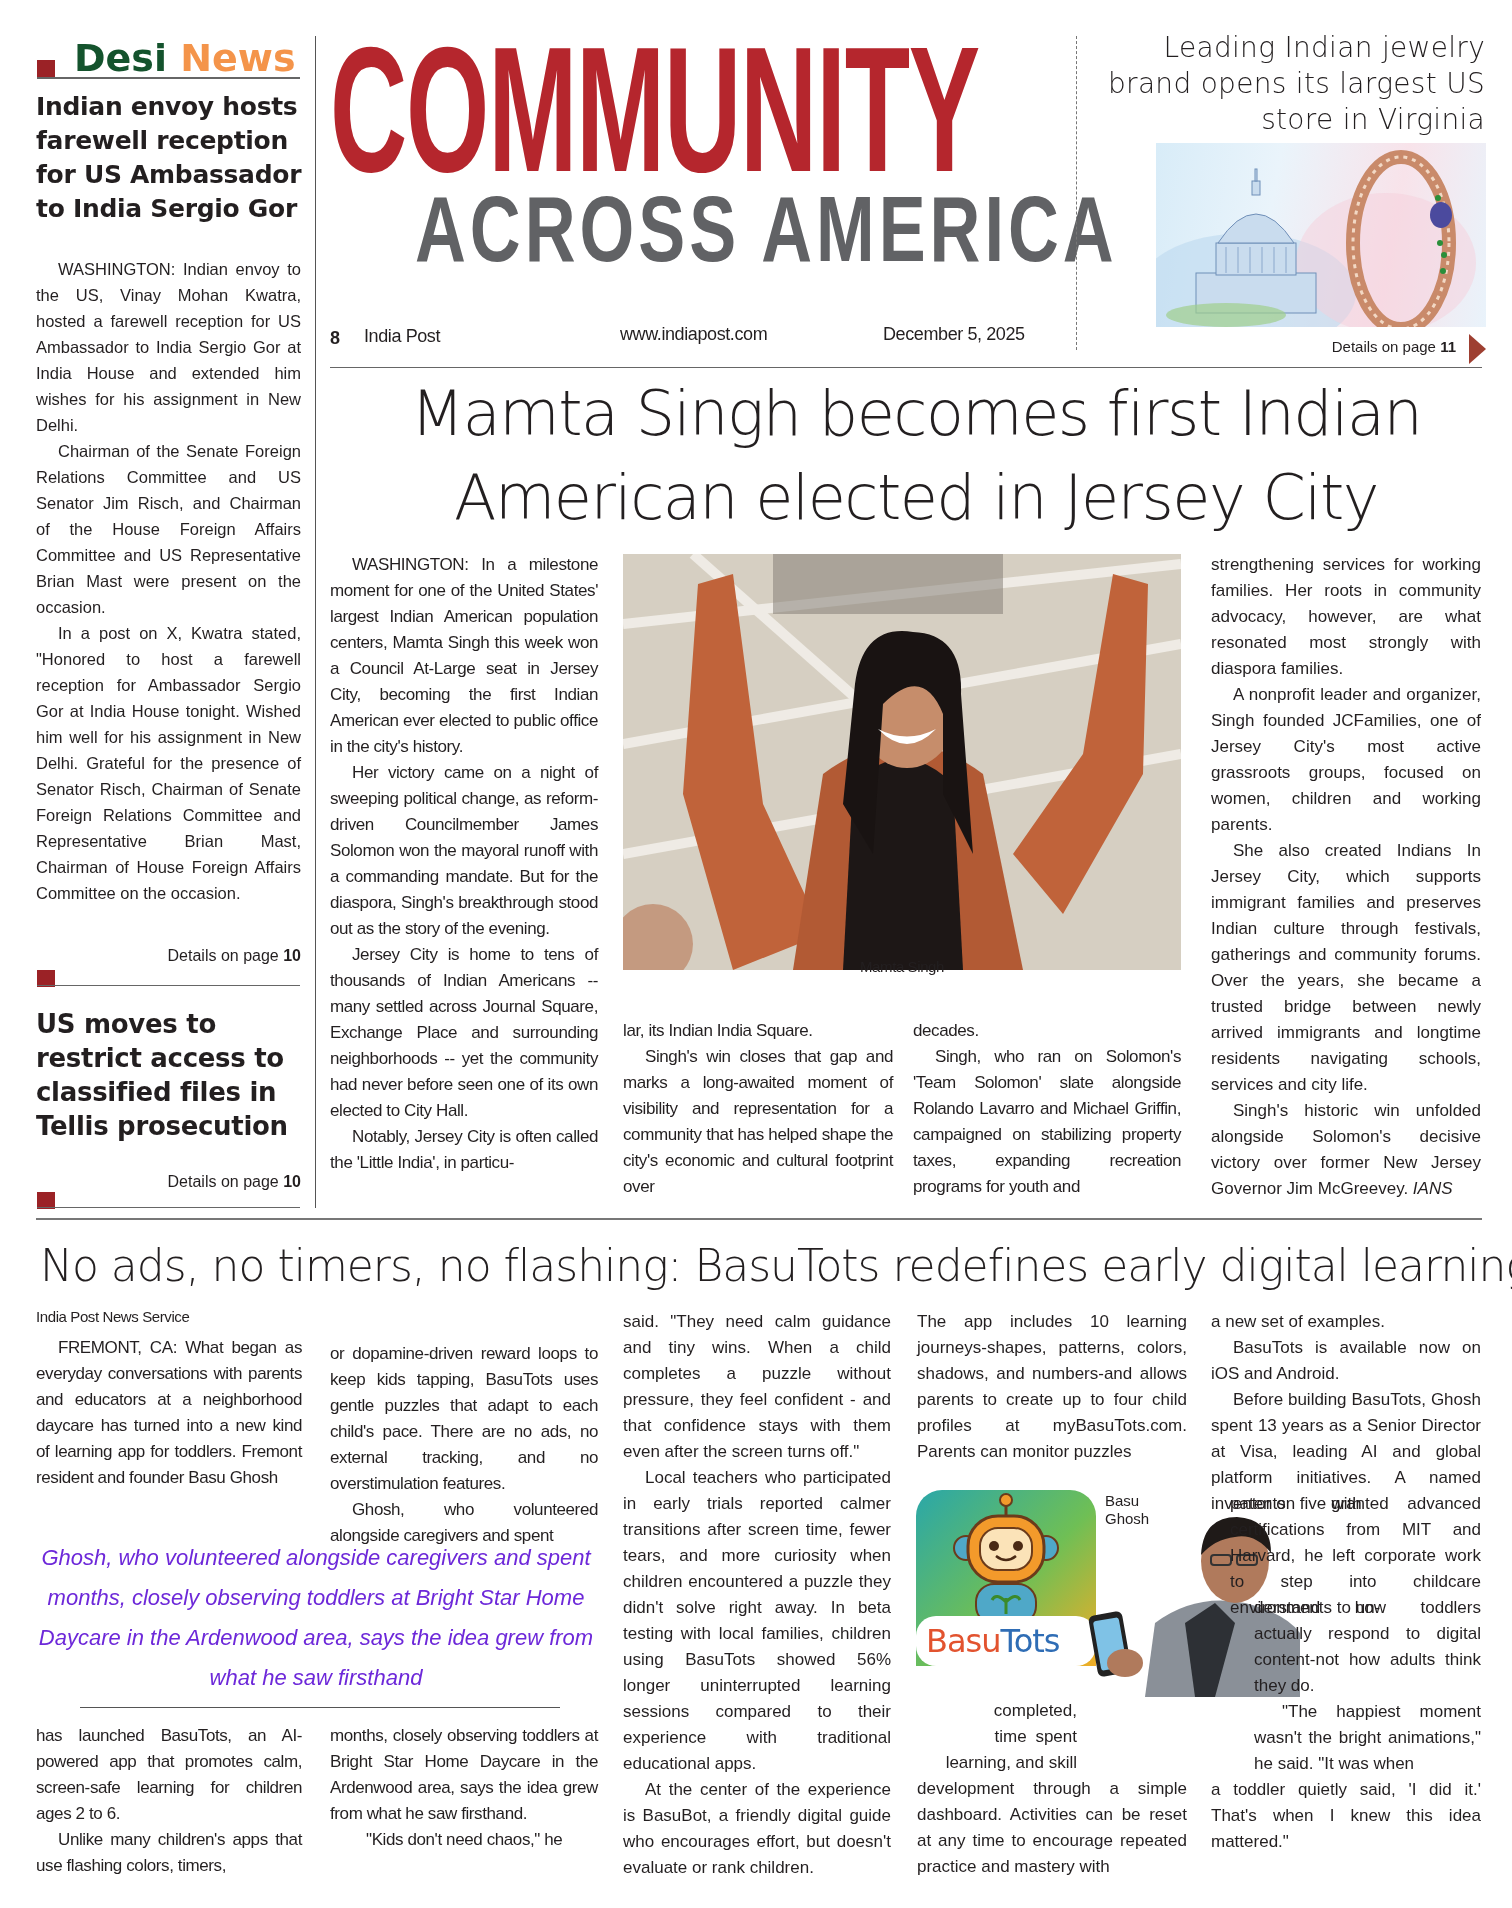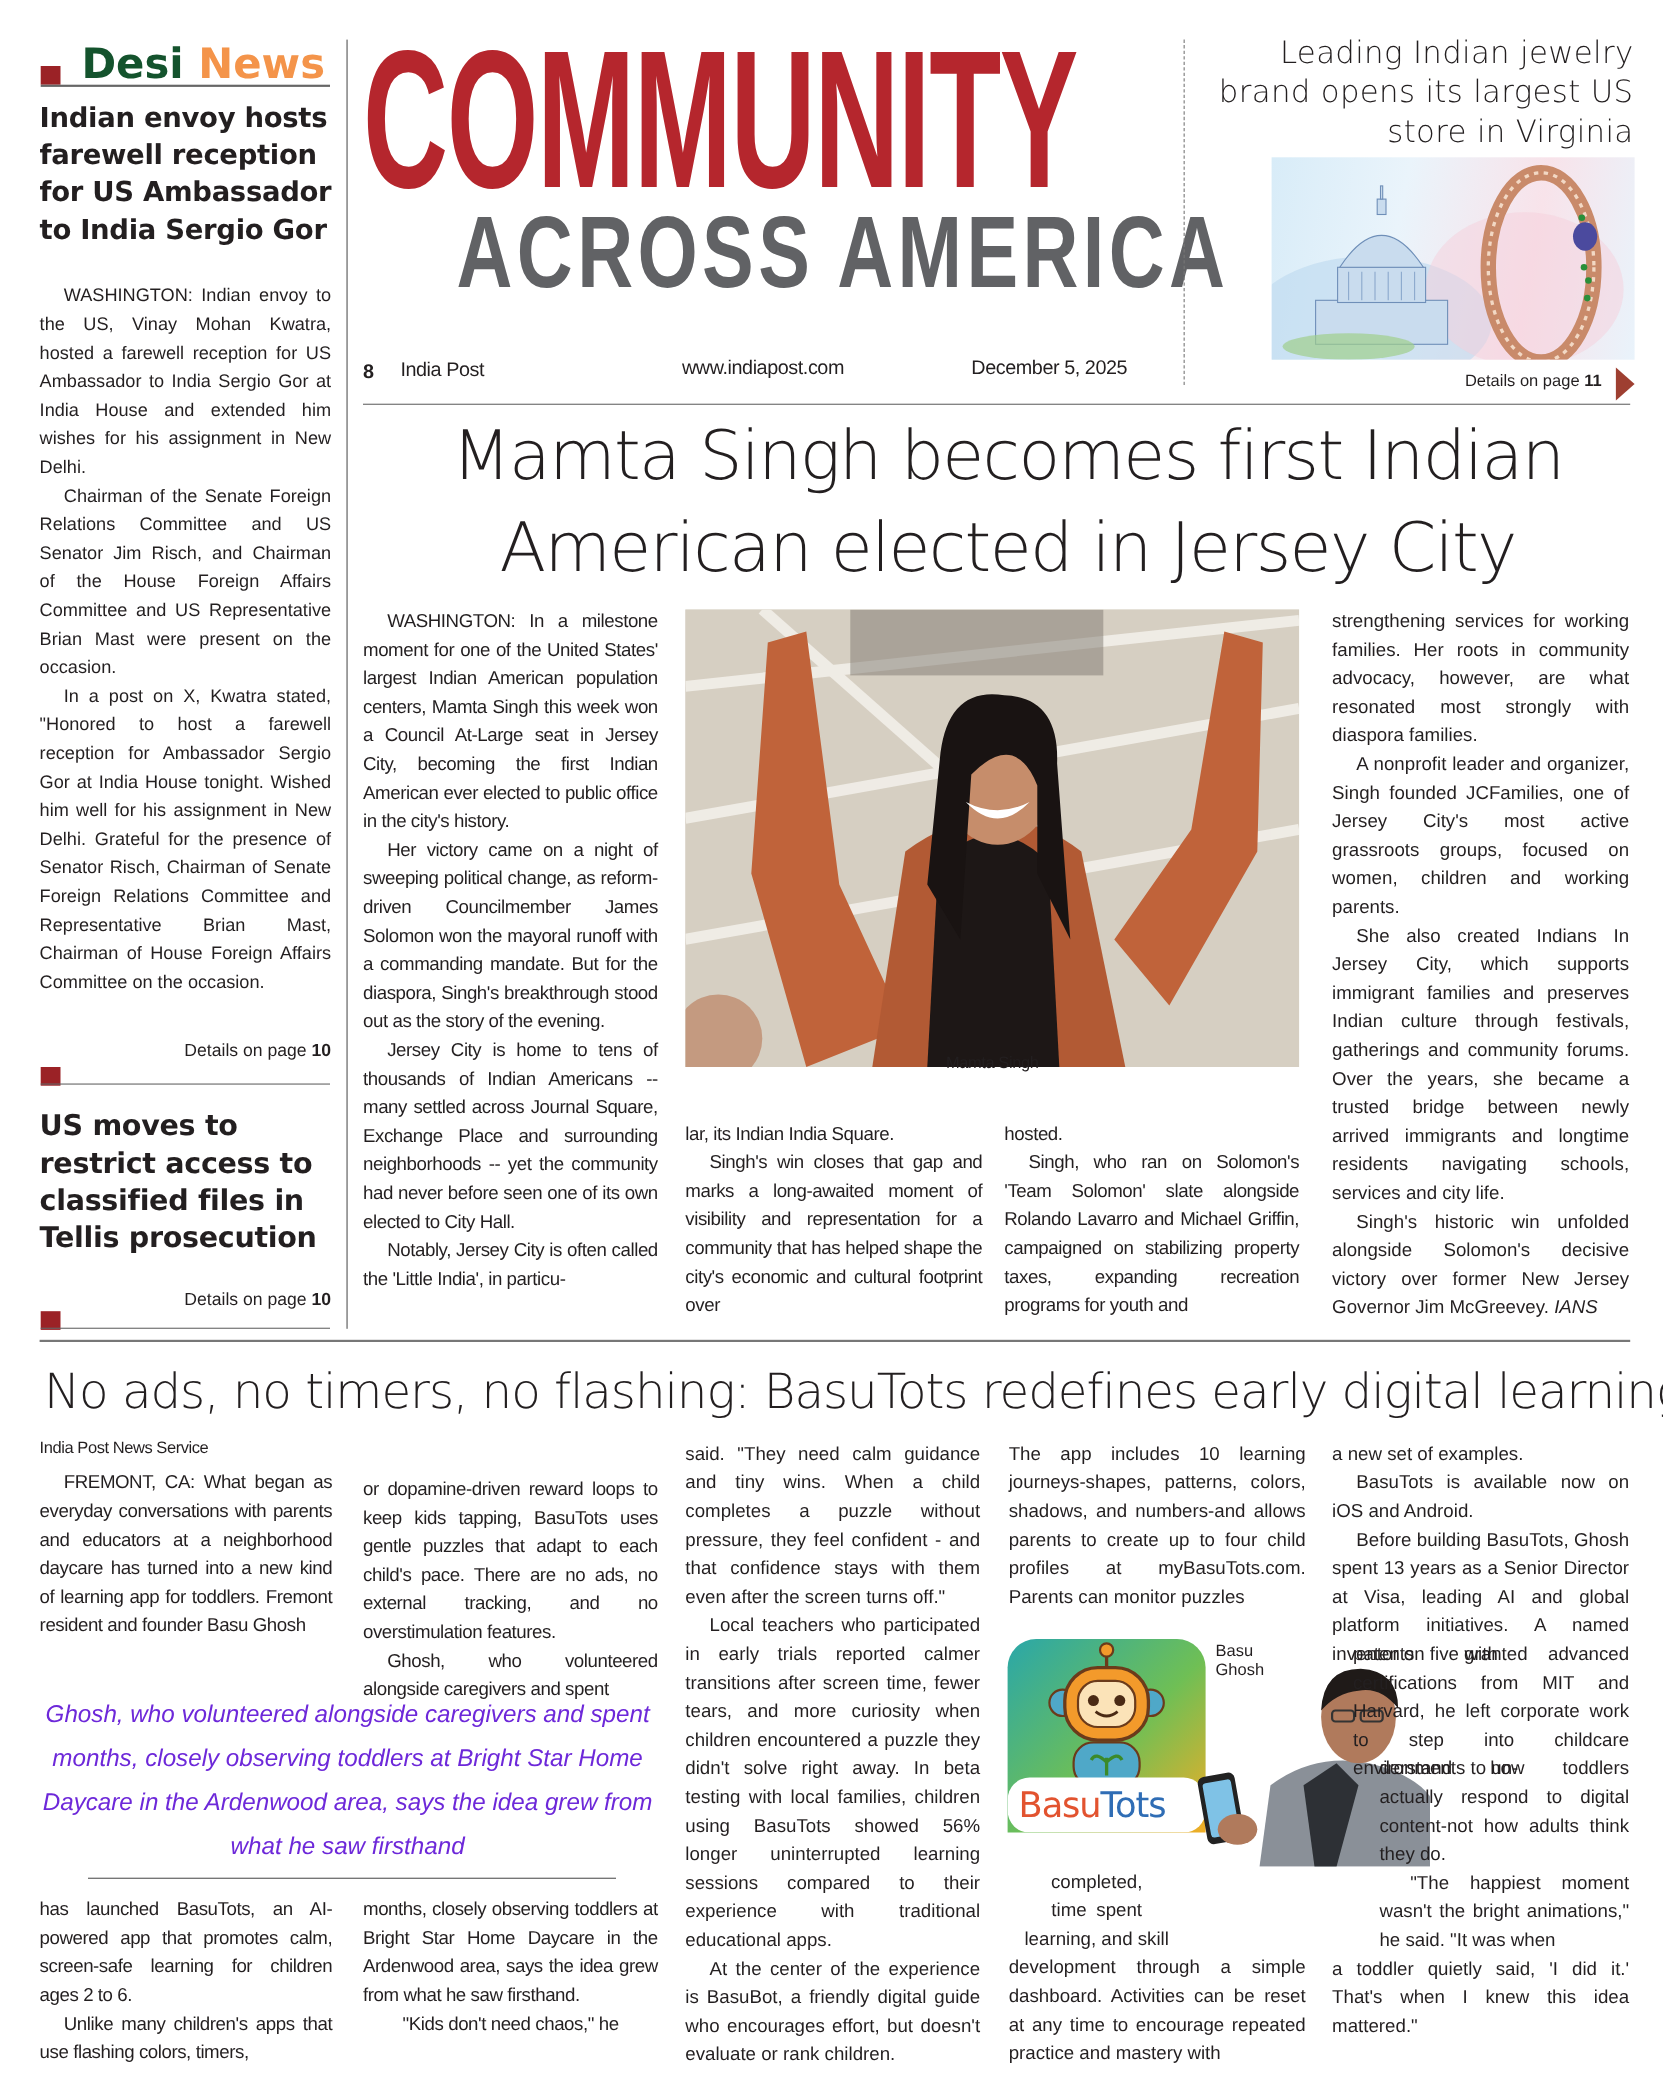--- a/index.html
+++ b/index.html
@@ -158,21 +158,21 @@
     <circle cx="30" cy="390" r="40" fill="#c49a80"></circle>
   </svg>
 </div>
 <div class="abs caption cond" style="left:623px; top:958px; width:558px;">Mamta Singh</div>
 
 <div class="abs body-text cond" style="left:623px; top:1018px; width:270px;">
   <p class="noindent">lar, its Indian India Square.</p>
   <p>Singh's win closes that gap and marks a long-awaited moment of visibility and representation for a community that has helped shape the city's economic and cultural footprint over</p>
 </div>
 <div class="abs body-text cond" style="left:913px; top:1018px; width:268px;">
-  <p class="noindent">hosted.</p>
+  <p class="noindent">decades.</p>
   <p>Singh, who ran on Solomon's 'Team Solomon' slate alongside Rolando Lavarro and Michael Griffin, campaigned on stabilizing property taxes, expanding recreation programs for youth and</p>
 </div>
 
 <div class="abs body-text" style="left:1211px; top:552px; width:270px;">
   <p class="noindent">strengthening services for working families. Her roots in community advocacy, however, are what resonated most strongly with diaspora families.</p>
   <p>A nonprofit leader and organizer, Singh founded JCFamilies, one of Jersey City's most active grassroots groups, focused on women, children and working parents.</p>
   <p>She also created Indians In Jersey City, which supports immigrant families and preserves Indian culture through festivals, gatherings and community forums. Over the years, she became a trusted bridge between newly arrived immigrants and longtime residents navigating schools, services and city life.</p>
   <p><span>Singh's historic win unfolded alongside Solomon's decisive victory over former New Jersey Governor Jim McGreevey.</span> <i>IANS</i></p>
 </div>
 
@@ -244,21 +244,21 @@
     <ellipse cx="150" cy="58" rx="34" ry="42" fill="#b07a5c"></ellipse>
     <path d="M116 52 Q118 14 152 14 Q186 16 186 50 Q170 30 150 34 Q130 36 116 52 Z" fill="#1f1a18"></path>
     <rect x="126" y="52" width="20" height="10" rx="3" fill="none" stroke="#333" stroke-width="2"></rect>
     <rect x="152" y="52" width="20" height="10" rx="3" fill="none" stroke="#333" stroke-width="2"></rect>
     <rect x="8" y="110" width="34" height="62" rx="6" fill="#222" transform="rotate(-10 25 141)"></rect>
     <rect x="12" y="116" width="26" height="50" rx="3" fill="#7fc2e6" transform="rotate(-10 25 141)"></rect>
     <ellipse cx="40" cy="160" rx="18" ry="14" fill="#b07a5c"></ellipse>
   </svg>
 </div>
 
-<div class="abs body-text" style="left:917px; top:1698px; width:160px; text-align:center;">
+<div class="abs body-text" style="left:917px; top:1698px; width:160px; text-align:right;">
   <div>completed,</div>
   <div style="word-spacing:4px;">time spent</div>
   <div>learning, and skill</div>
 </div>
 <div class="abs body-text" style="left:917px; top:1776px; width:270px;">
   <p class="noindent">development through a simple dashboard. Activities can be reset at any time to encourage repeated practice and mastery with</p>
 </div>
 
 <div class="abs body-text" style="left:1211px; top:1309px; width:270px;">
   <p class="noindent">a new set of examples.</p>

